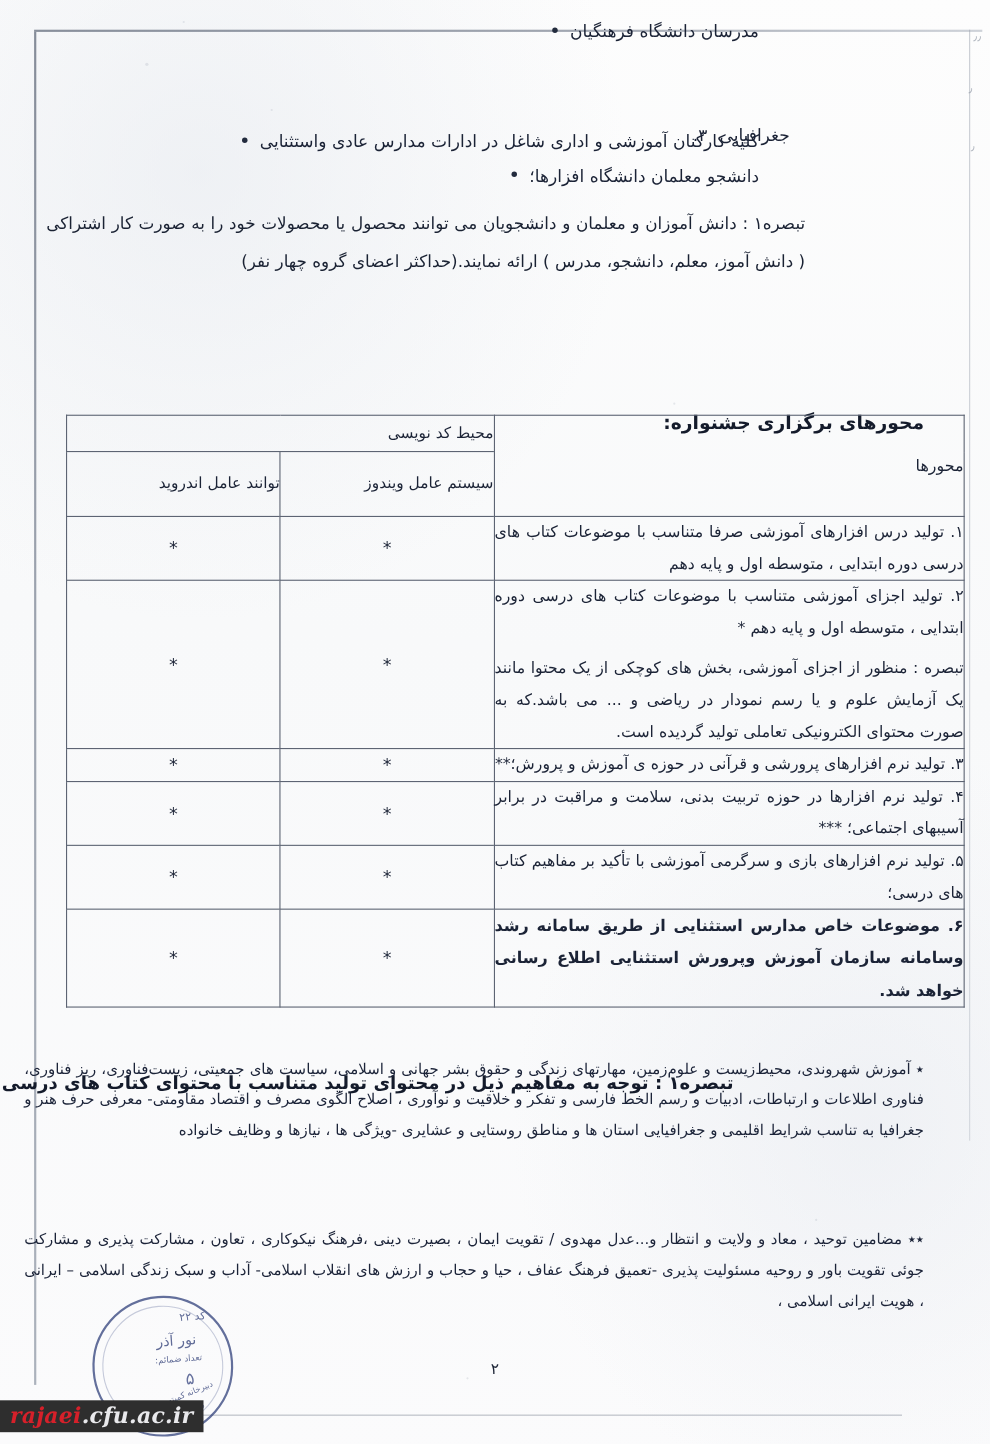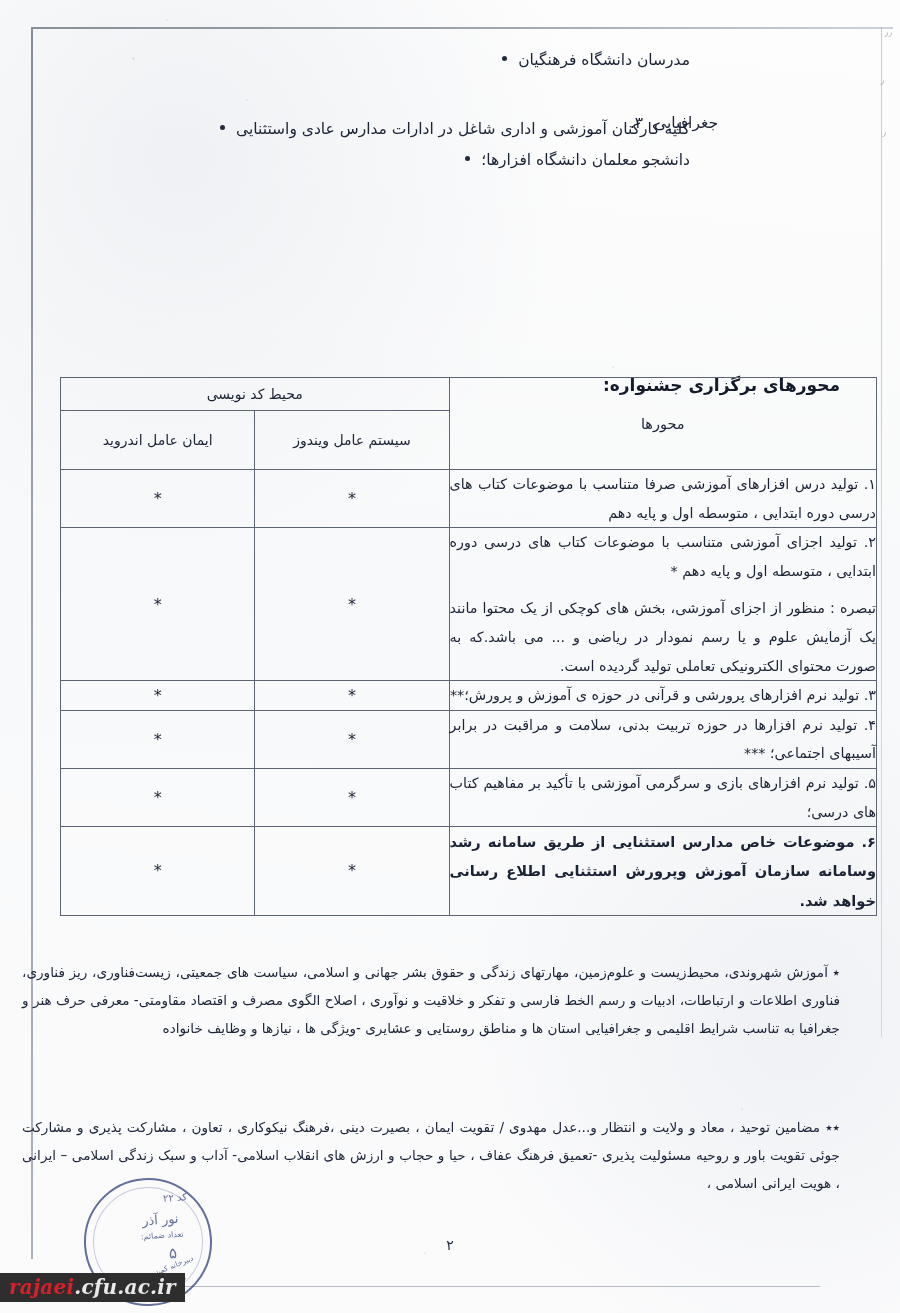--- a/index.html
+++ b/index.html
@@ -131,21 +131,21 @@
   }
   .axes-table th,
   .axes-table td {
     border: 1px solid #5d6473;
     padding: 0;
     vertical-align: middle;
     color: #1b2336;
   }
   .axes-table th {
     font-weight: normal;
-    text-align: center;
+    text-align: right;
   }
   .th-group {
     font-size: 14px;
     height: 32px;
     letter-spacing: .2px;
   }
   .th-sub {
     font-size: 14px;
     height: 58px;
     line-height: 1.75;
@@ -262,58 +262,59 @@
 
   <div class="scan-frame-h-top"></div>
   <div class="scan-frame-v-left"></div>
   <div class="scan-frame-v-right"></div>
   <div class="scan-frame-h-bottom"></div>
 
   <div class="artifact" style="right:8px; top:26px;">٫٫</div>
   <div class="artifact" style="right:16px; top:74px;">٫</div>
   <div class="artifact" style="right:14px; top:126px;">٫</div>
 
-  <div class="bullet-line" style="right:210px; top:51px;">
+  <div class="bullet-line" style="right:210px; top:20px;">
     <span class="bullet-dot"></span>
     <span>مدرسان دانشگاه فرهنگیان</span>
   </div>
 
   <div class="bullet-line" style="right:210px; top:76px;margin-top:44px;">
     <span class="bullet-dot"></span>
     <span>کلیه کارکنان آموزشی و اداری شاغل در ادارات  مدارس عادی واستثنایی</span>
   </div>
 
   <div class="bullet-line" style="right:182px; top:114px;">
     <span class="num-marker">۳.</span>
     <span>جغرافیایی</span>
   </div>
 
   <div class="bullet-line" style="right:210px; top:151px;">
     <span class="bullet-dot"></span>
     <span>دانشجو معلمان دانشگاه افزارها؛</span>
   </div>
 
+  <div class="para" style="right:168px; top:186px; width:690px;">تبصره۱ : دانش آموزان و معلمان و دانشجویان می توانند محصول یا محصولات خود را به صورت کار اشتراکی ( دانش آموز، معلم، دانشجو، مدرس ) ارائه نمایند.(حداکثر اعضای گروه چهار نفر)</div>
 
 
   <div class="heading-bold" style="right:60px; top:327px;">محورهای برگزاری جشنواره:</div>
 
   <table class="axes-table">
     <colgroup>
       <col style="width:220px">
       <col style="width:100px">
       <col style="width:100px">
     </colgroup>
     <thead>
       <tr>
         <th class="th-axes" rowspan="2">محورها</th>
         <th class="th-group" colspan="2">محیط کد نویسی</th>
       </tr>
       <tr>
         <th class="th-sub">سیستم عامل ویندوز</th>
-        <th class="th-sub">ایمان عامل اندروید</th>
+        <th class="th-sub">توانند عامل اندروید</th>
       </tr>
     </thead>
     <tbody>
 
       <tr>
         <td class="cell-body">
           <span>۱.</span>
           <span>تولید درس افزارهای آموزشی صرفا  متناسب با موضوعات کتاب های درسی دوره ابتدایی ، متوسطه اول و پایه دهم</span>
         </td>
         <td class="cell-star">*</td>
@@ -361,20 +362,21 @@
         <td class="cell-body bold-row">
           <span>۶.</span>
           <span>موضوعات خاص مدارس استثنایی از طریق سامانه رشد وسامانه سازمان آموزش وپرورش استثنایی  اطلاع رسانی خواهد شد.</span>
         </td>
         <td class="cell-star">*</td>
         <td class="cell-star">*</td>
       </tr>
     </tbody>
   </table>
 
+  <div class="heading-bold" style="right:233px; top:927px; font-size:16.5px;">تبصره۱ : توجه به مفاهیم ذیل در محتوای تولید متناسب با محتوای کتاب های درسی</div>
 
   <div class="small-para" style="right:60px; top:958px; width:818px;">٭ آموزش شهروندی، محیط‌زیست و علوم‌زمین، مهارتهای زندگی و حقوق بشر جهانی و اسلامی، سیاست های جمعیتی، زیست‌فناوری، ریز فناوری، فناوری اطلاعات و ارتباطات، ادبیات و رسم الخط فارسی و تفکر و خلاقیت و نوآوری  ، اصلاح الگوی مصرف و اقتصاد مقاومتی- معرفی حرف هنر و جغرافیا به تناسب شرایط اقلیمی و جغرافیایی استان ها و مناطق روستایی و عشایری -ویژگی ها ، نیازها و وظایف خانواده</div>
 
   <div class="small-para" style="right:60px; top:1113px; width:818px;">٭٭ مضامین  توحید ، معاد و ولایت و انتظار و...عدل مهدوی / تقویت ایمان ، بصیرت دینی ،فرهنگ نیکوکاری ، تعاون ، مشارکت پذیری و مشارکت جوئی تقویت باور و روحیه مسئولیت پذیری  -تعمیق فرهنگ عفاف ، حیا و حجاب و ارزش های انقلاب اسلامی- آداب و سبک زندگی اسلامی – ایرانی ، هویت ایرانی اسلامی ،</div>
 
   <div class="page-number">۲</div>
 
   <div class="stamp">
     <div class="stamp-inner"></div>
     <span class="stamp-txt stamp-code">کد ۲۲</span>

